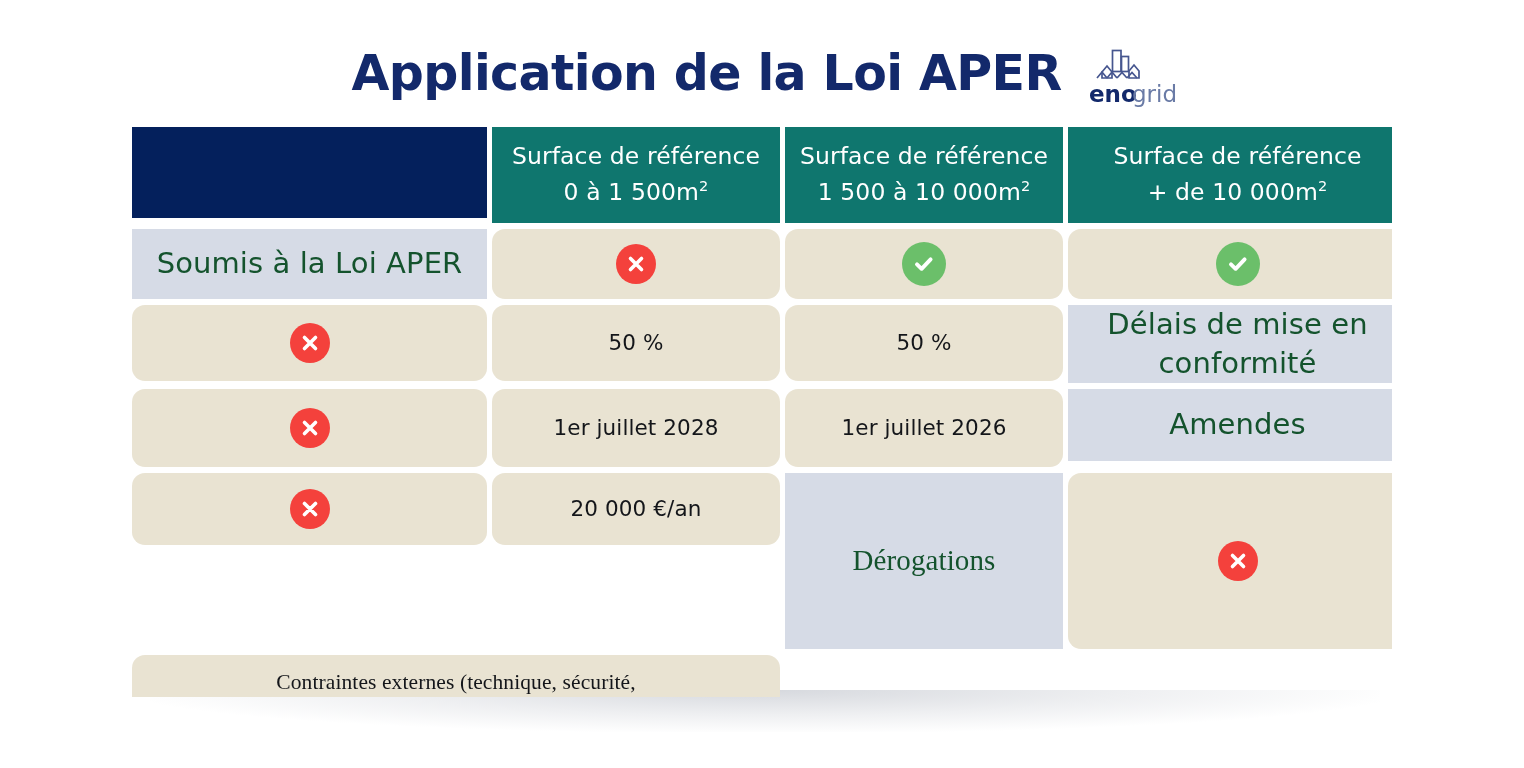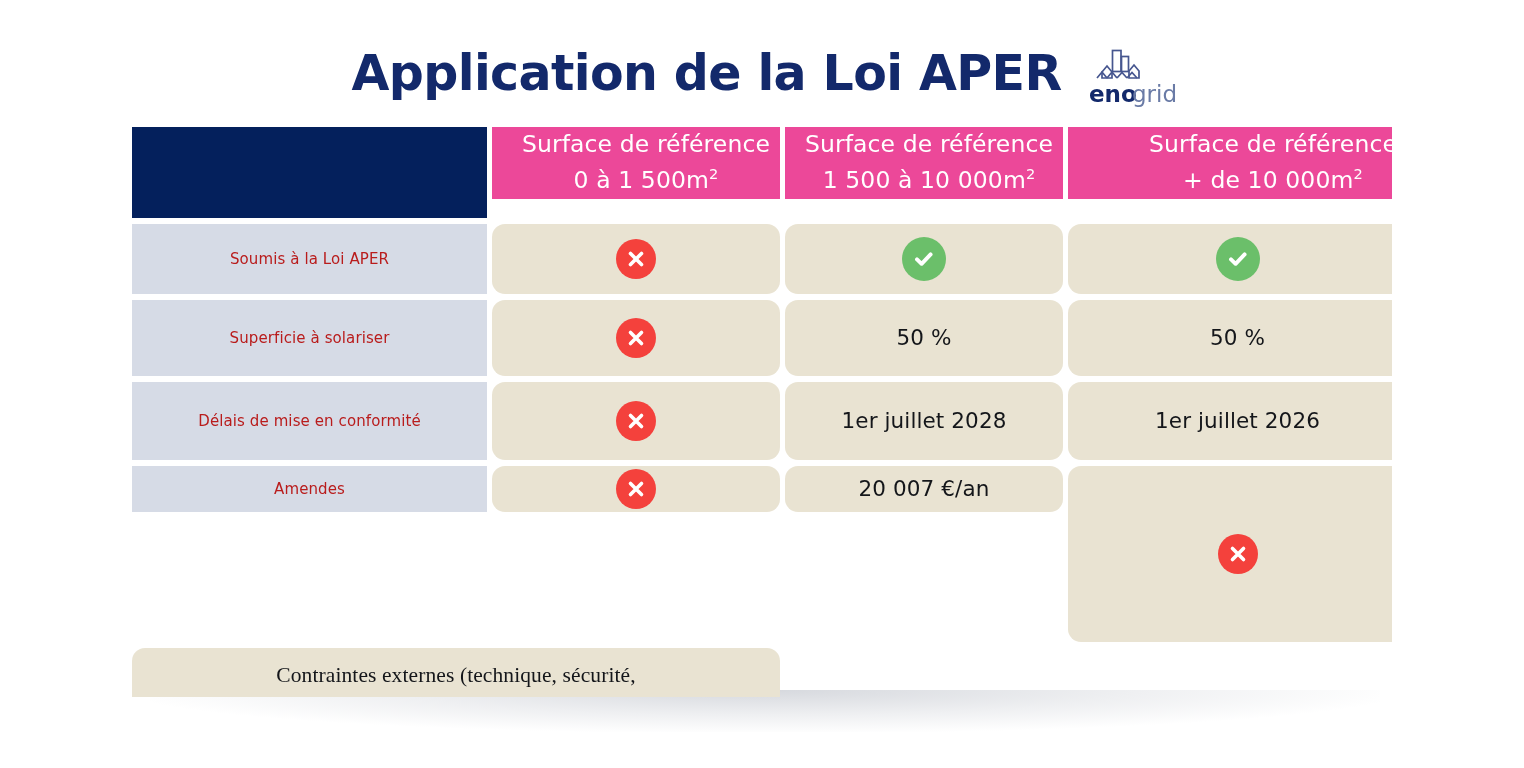--- a/index.html
+++ b/index.html
@@ -89,35 +89,34 @@
   }
 
   
   .hdr-blank {
     background: #04205c;
     height: 91px;
     grid-column: 1;
   }
 
   .hdr {
-    background: #ec4899;
-    height: 72px;
+    background: #0f766e;
+    height: 96px;
     color: #ffffff;
     font-size: 23.5px;
     font-weight: 400;
     line-height: 1.52;
     letter-spacing: 0.1px;
-    justify-content: flex-end;
   }
 
   
   .label-cell {
     background: #d6dbe6;
-    color: #b91c1c;
-    font-size: 15px;
+    color: #14532d;
+    font-size: 29px;
     font-weight: 400;
     line-height: 1.35;
     letter-spacing: 0.1px;
   }
 
   
   .val-cell {
     background: #e9e3d2;
     color: #14161a;
     font-size: 21.5px;
@@ -126,21 +125,21 @@
     letter-spacing: 0.1px;
     border-radius: 13px;
   }
 
   .val-cell.wide { grid-column: span 2; }
 
   
   .r1 { height: 70px; }
   .r2 { height: 76px; }
   .r3 { height: 78px; }
-  .r4 { height: 46px; text-align: center; }
+  .r4 { height: 72px; text-align: center; }
   .r5 { height: 176px; font-family: Liberation Serif, serif; }
 
   .multiline { white-space: pre-line; }
 
   
   .icon-badge {
     width: 44px;
     height: 44px;
     border-radius: 50%;
     display: flex;
@@ -228,23 +227,20 @@
         </span>
       </div>
       <div class="cell val-cell r1">
         <span class="icon-badge check">
           <svg width="26" height="26" viewBox="0 0 26 26">
             <path d="M6 13.4 L10.6 17.8 L19.6 8.4" stroke="#ffffff" stroke-width="3.9" fill="none" stroke-linecap="round" stroke-linejoin="round"></path>
           </svg>
         </span>
       </div>
 
-      <div class="cell label-cell r2">
-        <span>Superficie à solariser</span>
-      </div>
       <div class="cell val-cell r2">
         <span class="icon-badge cross">
           <svg width="24" height="24" viewBox="0 0 24 24">
             <path d="M6.5 6.5 L17.5 17.5 M17.5 6.5 L6.5 17.5" stroke="#ffffff" stroke-width="3.6" stroke-linecap="round"></path>
           </svg>
         </span>
       </div>
       <div class="cell val-cell r2">
         <span>50 %</span>
       </div>
@@ -273,23 +269,26 @@
         <span>Amendes</span>
       </div>
       <div class="cell val-cell r4">
         <span class="icon-badge cross">
           <svg width="24" height="24" viewBox="0 0 24 24">
             <path d="M6.5 6.5 L17.5 17.5 M17.5 6.5 L6.5 17.5" stroke="#ffffff" stroke-width="3.6" stroke-linecap="round"></path>
           </svg>
         </span>
       </div>
       <div class="cell val-cell r4">
-        <span>20 007 €/an</span>
-      </div>
-
+        <span>20 000 €/an</span>
+      </div>
+
+      <div class="cell label-cell r5">
+        <span>Dérogations</span>
+      </div>
       <div class="cell val-cell r5">
         <span class="icon-badge cross">
           <svg width="24" height="24" viewBox="0 0 24 24">
             <path d="M6.5 6.5 L17.5 17.5 M17.5 6.5 L6.5 17.5" stroke="#ffffff" stroke-width="3.6" stroke-linecap="round"></path>
           </svg>
         </span>
       </div>
       <div class="cell val-cell r5 wide">
         <span class="multiline">Contraintes externes (technique, sécurité,
 architecturale, patrimoniale, environnementale).

